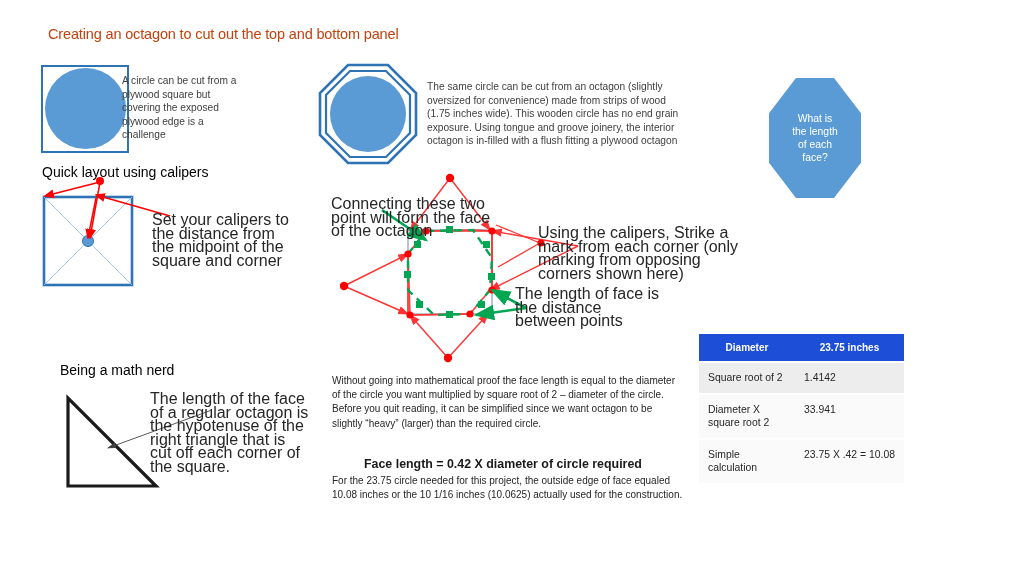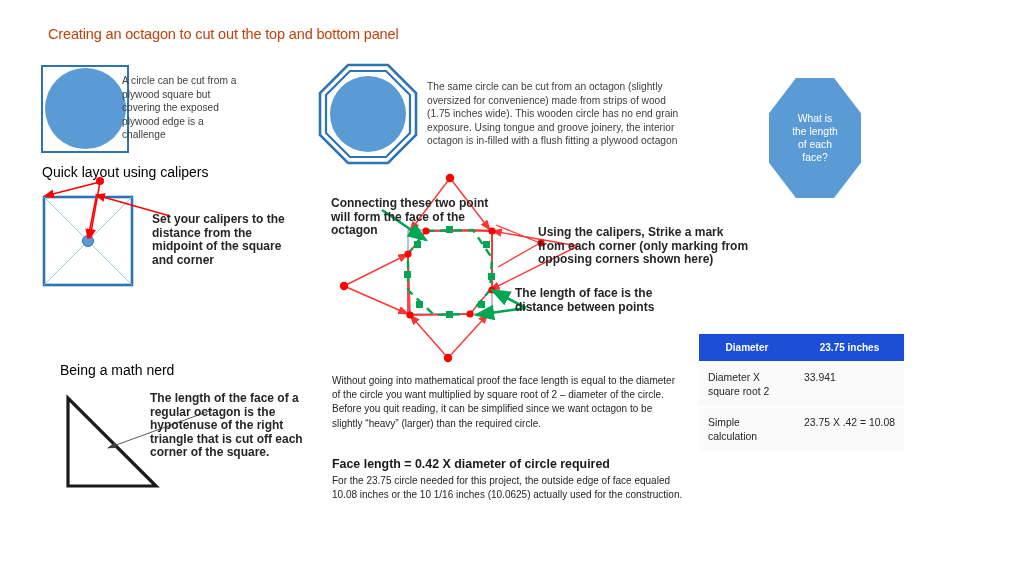--- a/index.html
+++ b/index.html
@@ -34,37 +34,37 @@
     color: #000000;
     white-space: nowrap;
   }
 
   .body-text {
     font-size: 10.2px;
     line-height: 13.6px;
     color: #404040;
   }
   .body-text-dark {
-    font-size: 12px;
+    font-size: 16px;
     line-height: 13.6px;
     color: #262626;
-    font-weight: bold;
   }
 
   .para-text {
     font-size: 10px;
     line-height: 14.2px;
     color: #262626;
   }
 
   .bold-line {
     font-size: 12.4px;
     font-weight: bold;
     color: #1a1a1a;
     line-height: 16px;
+    margin-left: 32px;
   }
 
   
   .sq-outline {
     box-sizing: border-box;
     border: 2.4px solid #2E74B5;
     background: #ffffff;
   }
   .circle-blue {
     border-radius: 50%;
@@ -287,20 +287,24 @@
           <col class="c1">
           <col class="c2">
         </colgroup>
       <thead>
         <tr>
           <th>Diameter</th>
           <th>23.75 inches</th>
         </tr>
       </thead>
       <tbody>
+        <tr class="odd">
+          <td>Square root of 2</td>
+          <td>1.4142</td>
+        </tr>
         <tr class="even">
           <td>Diameter X square root 2</td>
           <td>33.941</td>
         </tr>
         <tr class="even">
           <td>Simple calculation</td>
           <td>23.75 X .42 = 10.08</td>
         </tr>
       </tbody>
     </table>

